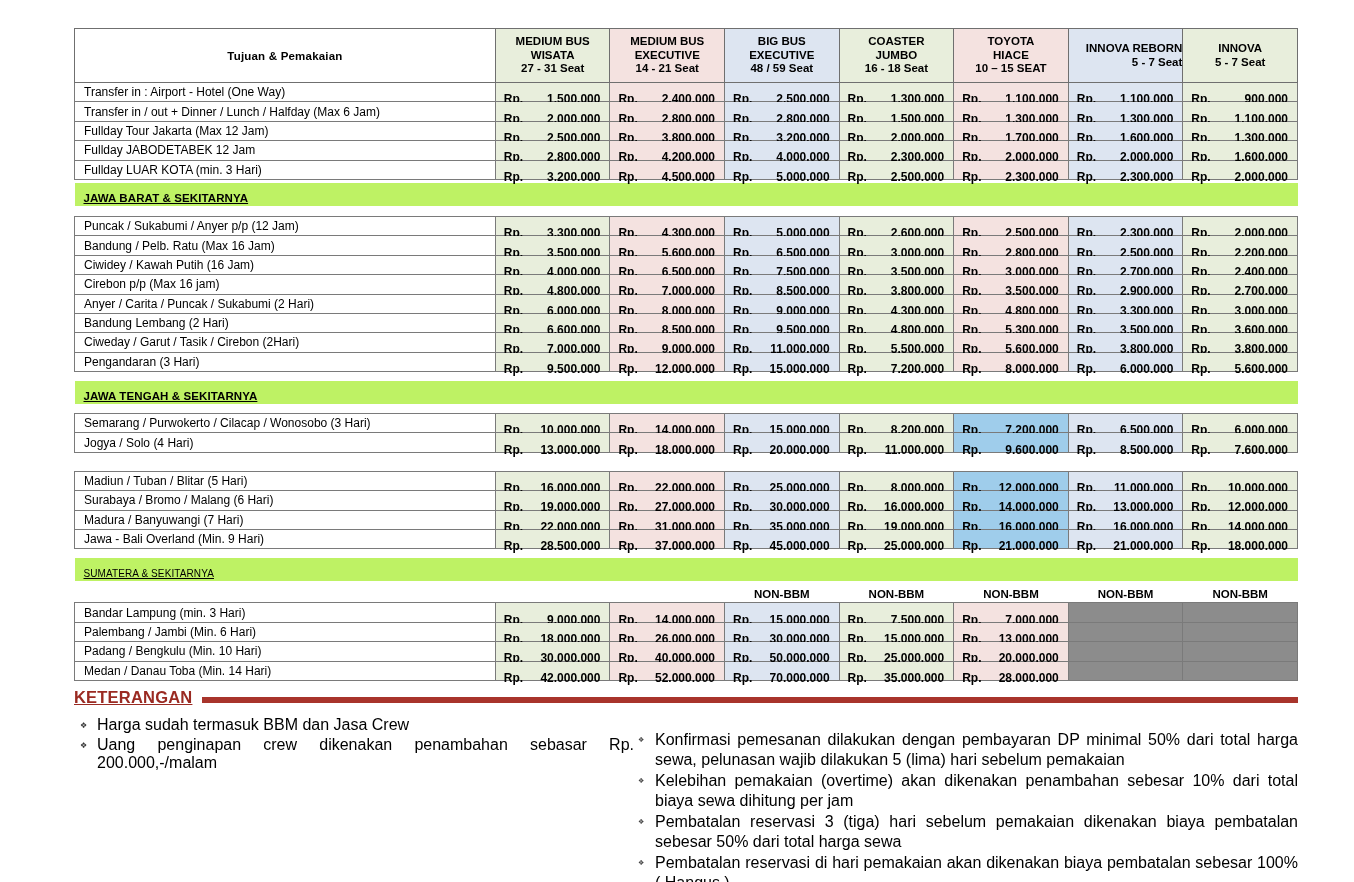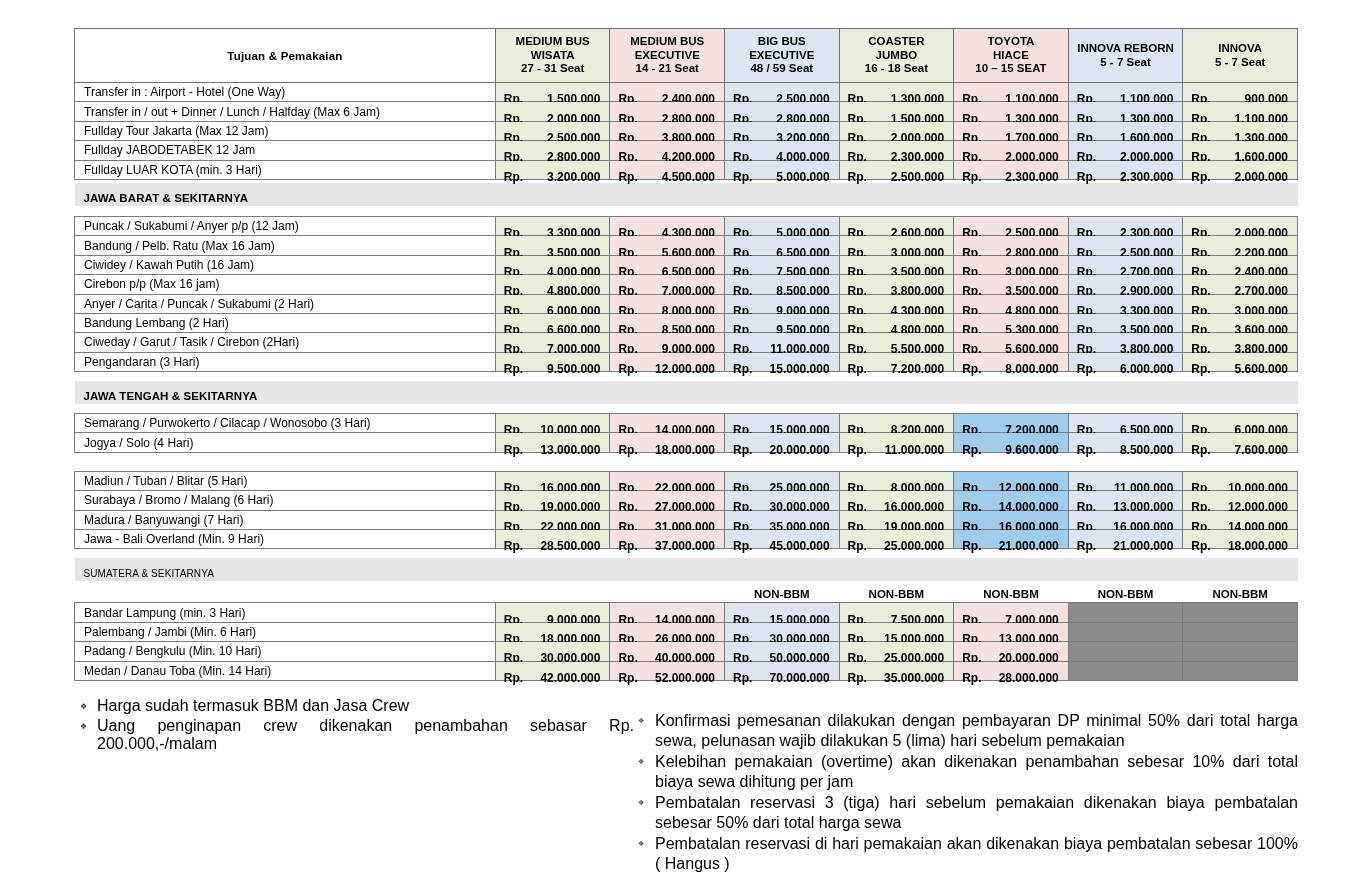--- a/index.html
+++ b/index.html
@@ -66,22 +66,23 @@
     font-size:12px;
     vertical-align:middle;
     position:relative;
   }
   td.price .rp{position:absolute;left:8px;}
   td.price .amt{position:absolute;right:9px;}
 
   
   tr.sectionrow td{
     border:none;
-    background:#e5e5e5;
+    background:#bef264;
     height:23px;
+    text-decoration:underline;
   }
   tr.sectionrow td.sect{
     text-align:left;
     padding-left:9px;
     font-size:11.5px;
     font-weight:bold;
     letter-spacing:.1px;
     vertical-align:bottom;
     padding-bottom:2px;
   }
@@ -167,21 +168,21 @@
           <th class="hdr-veh" style="background: rgb(232, 238, 220);">
             <span class="l1">COASTER</span>
             <span class="l2">JUMBO</span>
             <span class="l3">16 - 18 Seat</span>
           </th>
           <th class="hdr-veh" style="background: rgb(244, 226, 224);">
             <span class="l1">TOYOTA</span>
             <span class="l2">HIACE</span>
             <span class="l3">10 – 15 SEAT</span>
           </th>
-          <th class="hdr-veh" style="background: rgb(221, 229, 241);">
+          <th class="hdr-veh" style="background: rgb(221, 229, 241); text-align: right;">
             <span class="l1">INNOVA REBORN</span>
             <span class="l3">5 - 7 Seat</span>
           </th>
           <th class="hdr-veh" style="background: rgb(232, 238, 220);">
             <span class="l1">INNOVA</span>
             <span class="l3">5 - 7 Seat</span>
           </th>
         </tr>
       </thead>
     <tbody id="tbody">
@@ -911,20 +912,24 @@
             <span class="rp">Rp.</span>
             <span class="amt">28.000.000</span>
           </td>
           <td class="price" style="background: rgb(140, 140, 140);"></td>
           <td class="price" style="background: rgb(140, 140, 140);"></td>
         </tr>
       </tbody>
   </table>
 
   <div class="ket">
+    <div class="ket-head">
+      <div class="ket-title">KETERANGAN</div>
+      <div class="ket-rule"></div>
+    </div>
     <div class="ket-cols">
       <div class="ket-col-left">
         <ul class="bl" id="left-notes">
             <li>Harga sudah termasuk BBM dan Jasa Crew</li>
             <li>Uang penginapan crew dikenakan penambahan sebasar Rp. 200.000,-/malam</li>
           </ul>
       </div>
       <div class="ket-col-right">
         <ul class="bl right" id="right-notes">
             <li>Konfirmasi pemesanan dilakukan dengan pembayaran DP minimal 50% dari total harga sewa, pelunasan wajib dilakukan 5 (lima) hari sebelum pemakaian</li>

